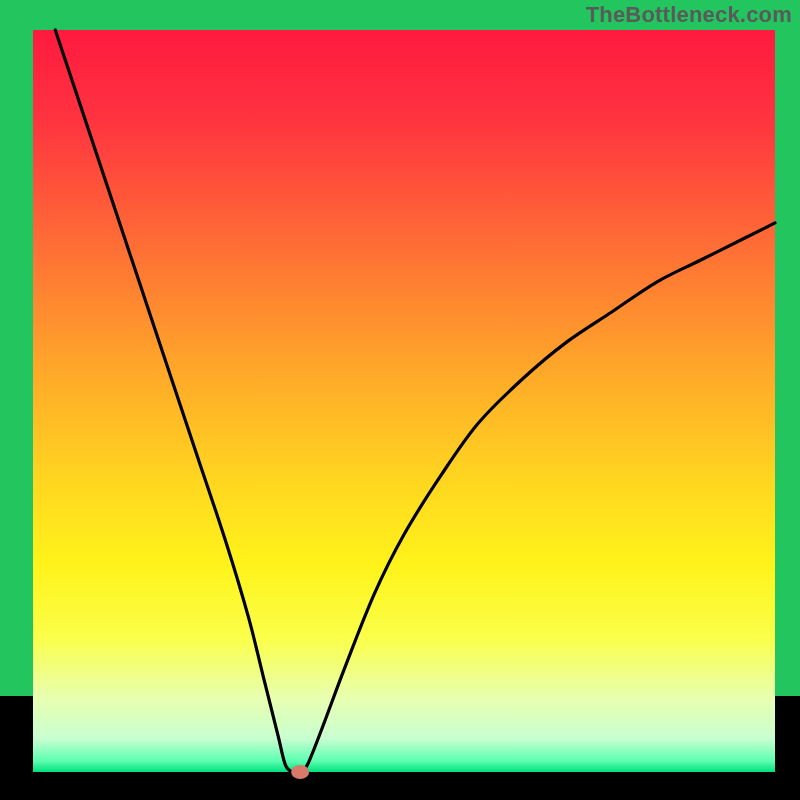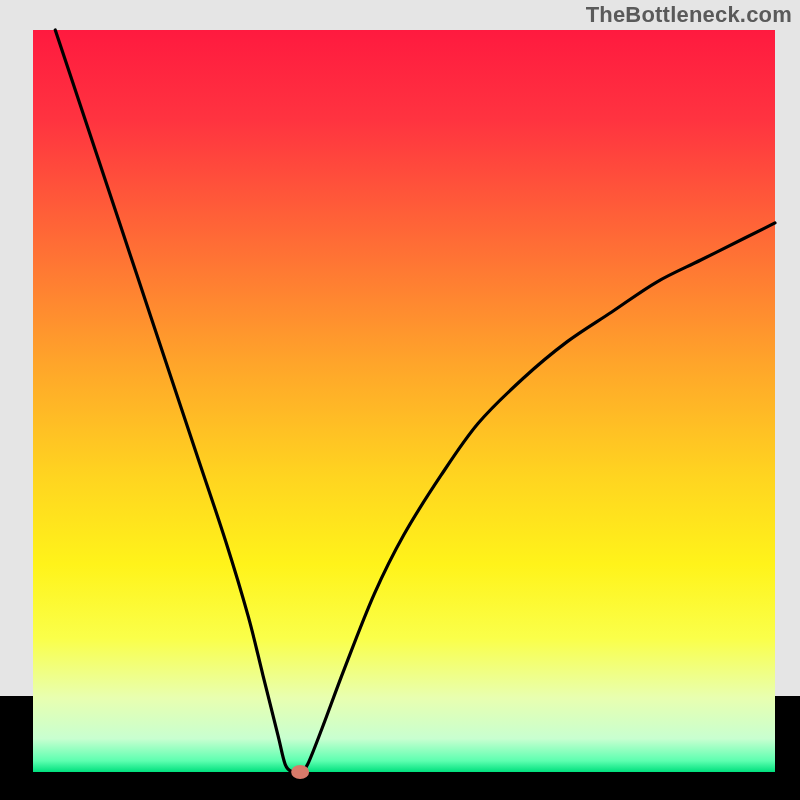--- a/index.html
+++ b/index.html
@@ -8,21 +8,21 @@
     width: 800px;
     height: 800px;
     background: #000;
     font-family: Arial, Helvetica, sans-serif;
     overflow: hidden;
   }
   .frame {
     position: relative;
     width: 800px;
     height: 696px;
-    background: #e5e5e5;
+    background: #22c55e;
   }
   .watermark {
     position: absolute;
     top: 2px;
     right: 8px;
     color: #5a5a5a;
     font-size: 22px;
     font-weight: 600;
     letter-spacing: 0.2px;
     z-index: 5;

